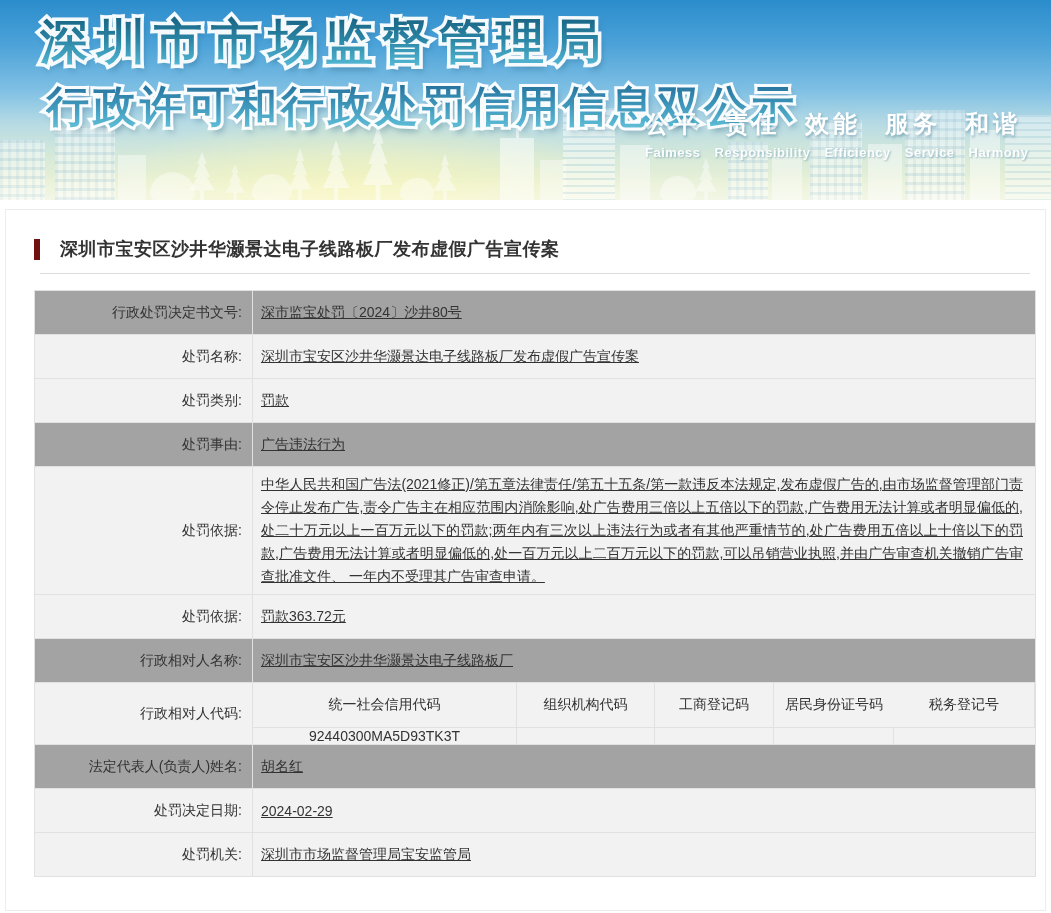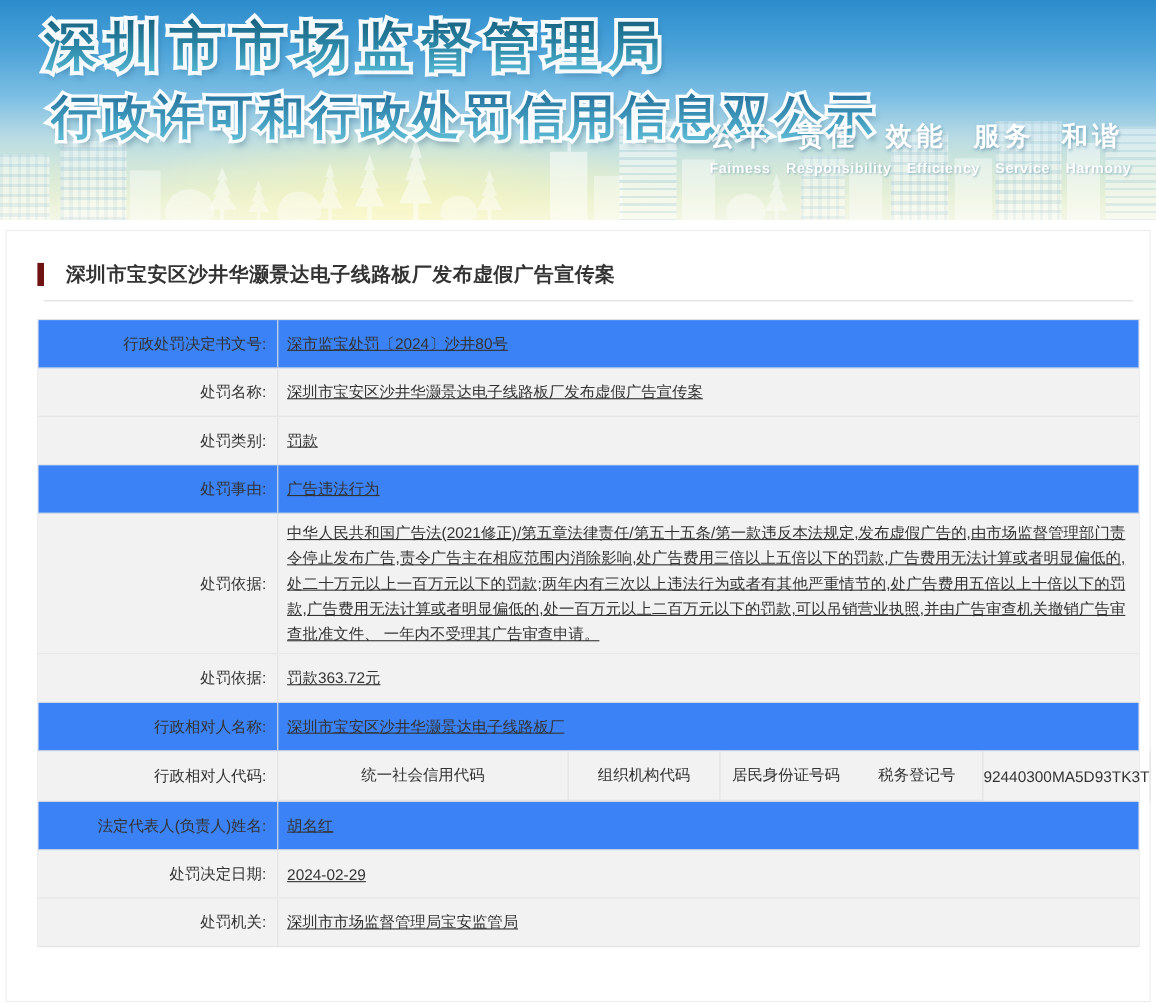--- a/index.html
+++ b/index.html
@@ -48,21 +48,21 @@
   
   .card { position:absolute; left:5px; top:209px; width:1041px; height:702px;
       background:#fff; border:1px solid #ececec;padding-left:19px; }
   .page-title-row { display:flex; align-items:center; padding:27px 0 0 9px; }
   .accent-bar { width:6px; height:21px; background:#6e1212; margin-right:20px; }
   .page-title { font-size:18px; font-weight:bold; color:#333; letter-spacing:.5px; }
   .title-rule { height:1px; background:#dcdcdc; margin:12px 15px 0 15px; }
 
   .ptable { margin:16px 9px 0 9px; border:1px solid #e1e1e1; border-bottom:none;
       font-size:14px; color:#333; }
-  .prow { display:flex; border-bottom:1px solid #e1e1e1; background:#3b82f6; min-height:44px; }
+  .prow { display:flex; border-bottom:1px solid #e1e1e1; background:#a3a3a3; min-height:44px; }
   .prow.shade { background:#f2f2f2; }
   .plabel { width:218px; flex:0 0 218px; display:flex; align-items:center; justify-content:flex-end;
       padding-right:10px; border-right:1px solid #e1e1e1; }
   .pvalue { flex:1; display:flex; align-items:center; padding:0 12px 0 8px;text-decoration:underline; }
   .pvalue.multi { display:block; padding:6px 12px 6px 8px; line-height:23px; text-align:justify; }
 
   .codes { flex:1; display:grid; grid-template-columns:264px 138px 119px 120px 1fr;
       grid-template-rows:45px auto; }
   .ccell { display:flex; align-items:center; justify-content:center; }
   .ccell.hdr { border-bottom:1px solid #e1e1e1; }
@@ -174,20 +174,21 @@
     <div class="prow">
       <div class="plabel">行政相对人名称:</div>
       <div class="pvalue">深圳市宝安区沙井华灏景达电子线路板厂</div>
     </div>
 
     <div class="prow shade">
       <div class="plabel">行政相对人代码:</div>
       <div class="codes">
         <div class="ccell hdr vline">统一社会信用代码</div>
         <div class="ccell hdr vline">组织机构代码</div>
+        <div class="ccell hdr vline">工商登记码</div>
         <div class="ccell hdr">居民身份证号码</div>
         <div class="ccell hdr vline">税务登记号</div>
         <div class="ccell vline">92440300MA5D93TK3T</div>
         <div class="ccell vline"></div>
         <div class="ccell vline"></div>
         <div class="ccell vline"></div>
         <div class="ccell"></div>
       </div>
     </div>
 

